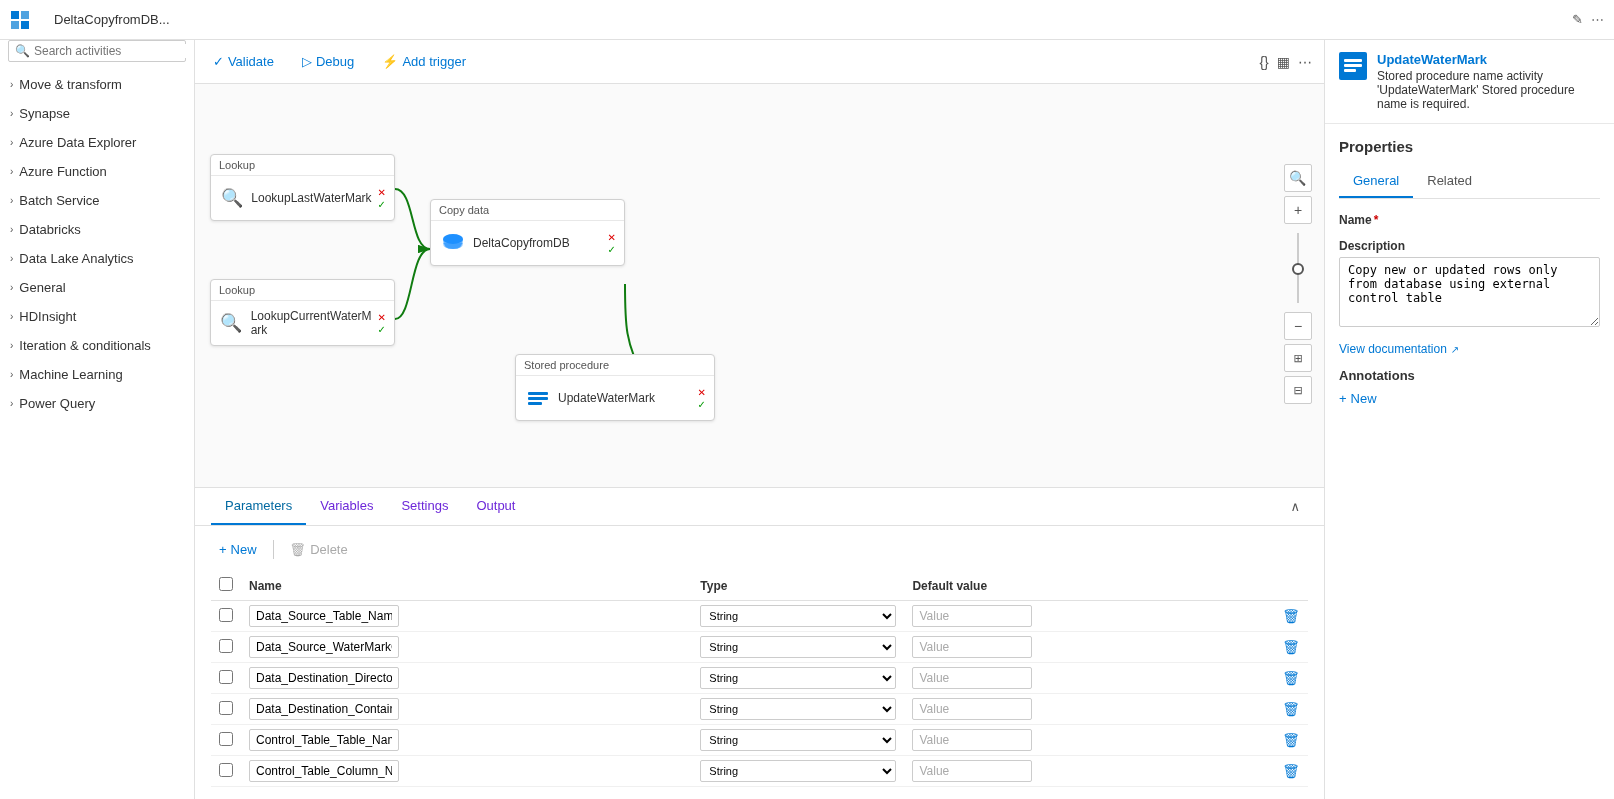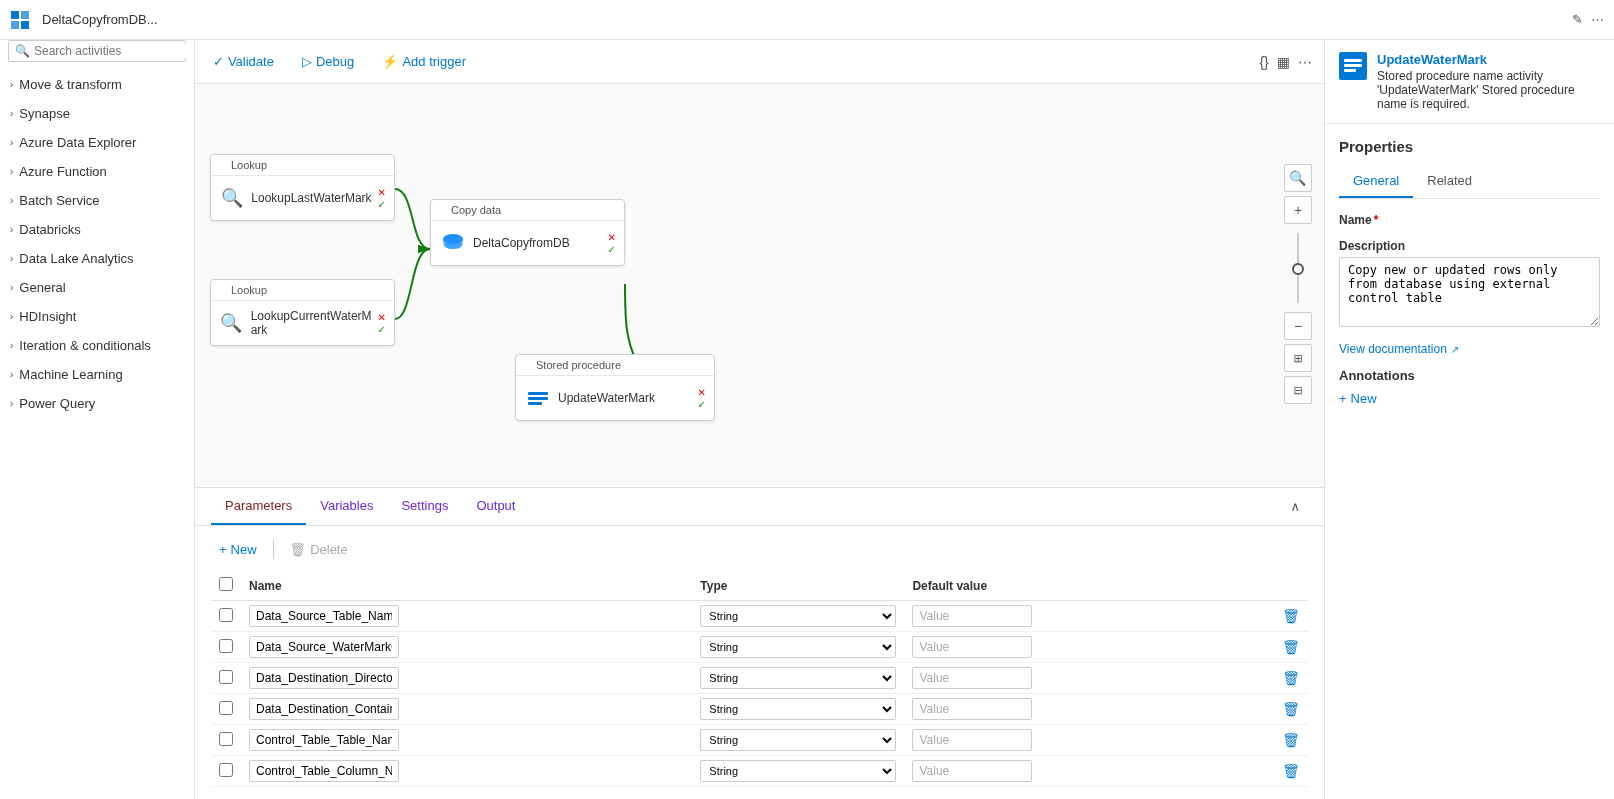--- a/index.html
+++ b/index.html
@@ -1,19 +1,19 @@
 <!DOCTYPE html>
 <html><head>
   <meta charset="utf-8">
   <style>
     * { box-sizing: border-box; margin: 0; padding: 0; }
     body { font-family: 'Segoe UI', Arial, sans-serif; font-size: 13px; background: #f3f3f3; display: flex; flex-direction: column; height: 799px; overflow: hidden; }
 
     
-    .top-bar { display: flex; align-items: center; height: 40px; background: #fff; border-bottom: 1px solid #e0e0e0; padding: 0 10px; gap: 12px; }
+    .top-bar { display: flex; align-items: center; height: 40px; background: #fff; border-bottom: 1px solid #e0e0e0; padding: 0 10px; gap: 24px; }
     .top-bar-logo { width: 20px; height: 20px; display: flex; align-items: center; justify-content: center; }
     .top-bar-title { font-size: 13px; color: #333; flex: 1; }
     .top-bar-icons { display: flex; gap: 8px; color: #555; }
 
     
     .main-layout { display: flex; flex: 1; overflow: hidden; }
 
     
     .sidebar { width: 195px; background: #fff; border-right: 1px solid #e0e0e0; display: flex; flex-direction: column; overflow: hidden; }
     .sidebar-header { display: flex; align-items: center; justify-content: space-between; padding: 10px 10px 6px; font-weight: 600; font-size: 14px; }
@@ -30,41 +30,41 @@
     
     .toolbar { display: flex; align-items: center; height: 44px; background: #fff; border-bottom: 1px solid #e0e0e0; padding: 0 12px; gap: 16px; }
     .toolbar-btn { display: flex; align-items: center; gap: 4px; cursor: pointer; color: #0078d4; font-size: 13px; padding: 4px 6px; border-radius: 2px; }
     .toolbar-right { margin-left: auto; display: flex; gap: 8px; color: #555; }
 
     
     .canvas { flex: 1; position: relative; overflow: hidden; background: #fafafa; }
 
     
     .activity-box { position: absolute; background: #fff; border: 1px solid #d0d0d0; border-radius: 4px; box-shadow: 0 1px 3px rgba(0,0,0,0.1); }
-    .activity-box-header { padding: 4px 20px; font-size: 11px; color: #555; border-bottom: 1px solid #e8e8e8; }
+    .activity-box-header { padding: 4px 8px; font-size: 11px; color: #555; border-bottom: 1px solid #e8e8e8; }
     .activity-box-body { display: flex; align-items: center; padding: 8px; gap: 6px; }
     .activity-icon { width: 28px; height: 28px; display: flex; align-items: center; justify-content: center; }
     .activity-name { font-size: 12px; color: #333; flex: 1; }
     .activity-controls { display: flex; flex-direction: column; gap: 1px; font-size: 9px; }
 
     
     .canvas-controls { position: absolute; right: 12px; top: 80px; display: flex; flex-direction: column; gap: 4px; }
     .canvas-ctrl-btn { width: 28px; height: 28px; background: #fff; border: 1px solid #ccc; border-radius: 2px; display: flex; align-items: center; justify-content: center; cursor: pointer; font-size: 14px; color: #555; }
     .canvas-slider { height: 80px; display: flex; align-items: center; justify-content: center; }
     .slider-track { width: 2px; height: 70px; background: #ccc; position: relative; }
     .slider-thumb { width: 12px; height: 12px; background: #fff; border: 2px solid #555; border-radius: 50%; position: absolute; left: -5px; top: 30px; }
 
     
     .arrow-svg { position: absolute; top: 0; left: 0; pointer-events: none; }
 
     
     .bottom-panel { background: #fff; border-top: 1px solid #e0e0e0; min-height: 280px; display: flex; flex-direction: column; }
     .bottom-tabs { display: flex; align-items: center; border-bottom: 1px solid #e0e0e0; padding: 0 16px; }
     .bottom-tab { padding: 10px 14px; cursor: pointer; font-size: 13px; color: #6d28d9; border-bottom: 2px solid transparent; }
-    .bottom-tab.active { color: #7f1d1d; border-bottom: 2px solid #0078d4; font-weight: 500; }
+    .bottom-tab.active { color: #0369a1; border-bottom: 2px solid #0078d4; font-weight: 500; }
     .bottom-tab-close { margin-left: auto; cursor: pointer; color: #555; padding: 8px; }
     .bottom-content { padding: 12px 16px; flex: 1; overflow: auto; }
     .params-toolbar { display: flex; gap: 8px; margin-bottom: 10px; }
     .params-btn { display: flex; align-items: center; gap: 4px; cursor: pointer; color: #0078d4; font-size: 13px; padding: 4px 8px; border-radius: 2px; }
     .params-btn.disabled { color: #aaa; cursor: default; }
     .params-btn-sep { width: 1px; background: #ccc; margin: 2px 0; }
     .params-table { width: 100%; border-collapse: collapse; }
     .params-table th { text-align: left; padding: 6px 8px; font-size: 12px; font-weight: 600; color: #333; border-bottom: 1px solid #e0e0e0; }
     .params-table td { padding: 4px 8px; border-bottom: 1px solid #f0f0f0; }
     .params-input { border: 1px solid #ccc; border-radius: 2px; padding: 3px 6px; font-size: 12px; width: 150px; }

